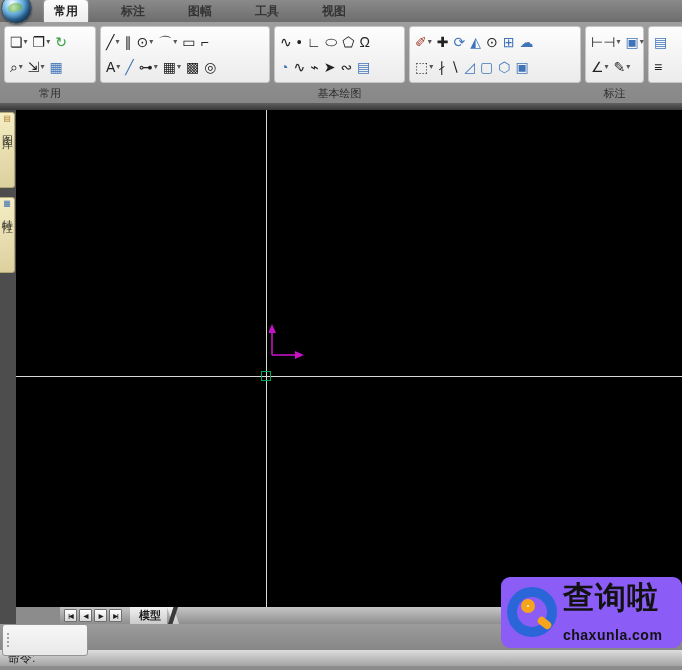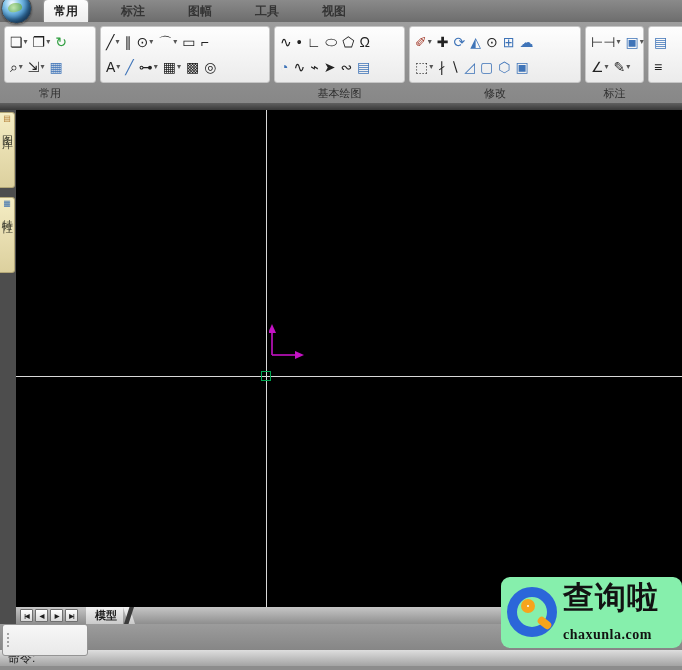--- a/index.html
+++ b/index.html
@@ -98,21 +98,21 @@
   .pickbox {
     position:absolute; left:245px; top:261px; width:10px; height:10px;
     border:1px solid var(--c-pick); background:transparent;
   }
   .ucs { position:absolute; left:253px; top:213px; }
 
   
   .sheetbar {
     height:17px;
     background:linear-gradient(#c6c6c6,#8e8e8e);
-    display:flex; align-items:center; padding-left:4px; gap:2px;
+    display:flex; align-items:center; padding-left:4px; gap:2px;margin-left:44px;
   }
   .navbtn {
     width:13px; height:13px; flex:none;
     background:linear-gradient(#ffffff,#d8d8d8);
     border:1px solid #6f6f6f; border-radius:1px;
     font-size:6px; color:#1d1d1d; font-weight:bold;
     display:flex; align-items:center; justify-content:center;
     letter-spacing:-1px; cursor:default;
   }
   .sheettabwrap { display:flex; margin-left:6px; height:17px; }
@@ -147,21 +147,21 @@
     background:linear-gradient(#f7f7f7,#e9e9e9);
     border:1px solid #949494; border-radius:3px;
     display:flex; z-index:5;
   }
   .grip { width:9px; display:flex; flex-direction:column; align-items:center; justify-content:center; gap:2px; }
   .grip i { width:2px; height:2px; background:#8a8a8a; border-radius:50%; }
 
   
   .watermark {
     position:absolute; left:501px; top:577px; width:181px; height:71px;
-    background:#86efac; border-radius:9px;
+    background:#8b5cf6; border-radius:9px;
     display:flex; align-items:center; padding:4px 5px; gap:3px;
     z-index:10;
   }
   .wlogo { position:relative; width:54px; height:54px; flex:none; }
   .wring {
     position:absolute; left:1px; top:1px; width:50px; height:50px;
     border:10px solid var(--c-wblue); border-radius:50%;
   }
   .wmag {
     position:absolute; left:15px; top:13px; width:14px; height:14px;
@@ -170,21 +170,21 @@
   .whandle {
     position:absolute; left:31px; top:33px; width:15px; height:8px;
     background:var(--c-worange); border-radius:4px; transform:rotate(38deg);
   }
   .wtext { display:flex; flex-direction:column; min-width:0; }
   .wtitle {
     font-family:"Liberation Serif", serif;
     font-size:31px; font-weight:bold; color:#121212;
     line-height:1; letter-spacing:1px; white-space:nowrap;
   }
-  .wdomain { font-size:14px; font-weight:bold; color:#121212; margin-top:14px; letter-spacing:.5px;font-family:Liberation Serif, serif; }
+  .wdomain { font-size:14px; font-weight:bold; color:#121212; margin-top:14px; letter-spacing:.5px; }
 </style>
 </head>
 <body>
 
 <div class="titlebar">
   <div class="applogo"></div>
   <div class="tabs" id="tabs">
       <div class="tab active">常用</div>
       <div class="tab">标注</div>
       <div class="tab">图幅</div>
@@ -364,21 +364,20 @@
             <span class="ricon" style="color: rgb(63, 116, 184);">▢</span>
           </span>
           <span class="rbtn">
             <span class="ricon" style="color: rgb(63, 116, 184);">⬡</span>
           </span>
           <span class="rbtn">
             <span class="ricon" style="color: rgb(63, 116, 184);">▣</span>
           </span>
         </div>
       </div>
-      <div class="glabel">修改</div>
     </div>
     <div class="rgroup" style="width: 59px;">
       <div class="rpanel">
         <div class="rrow">
           <span class="rbtn">
             <span class="ricon">⊢⊣</span>
             <span class="caret">▾</span>
           </span>
           <span class="rbtn">
             <span class="ricon" style="color: rgb(63, 116, 184);">▣</span>

